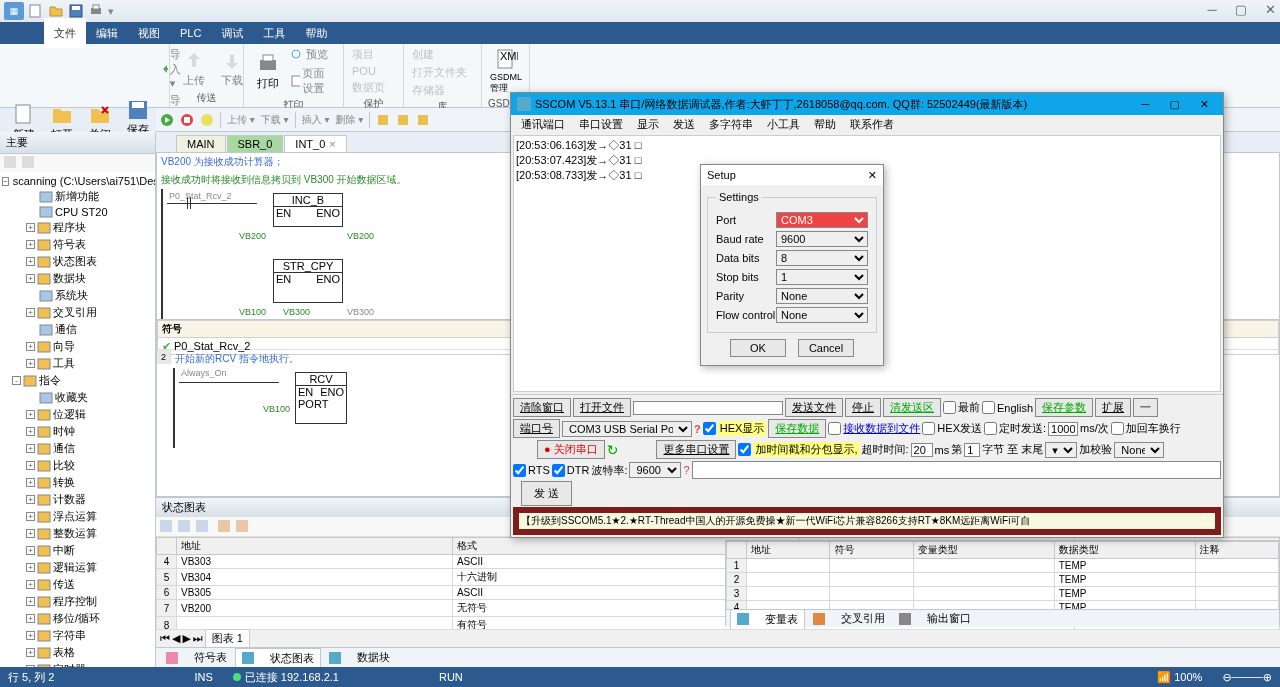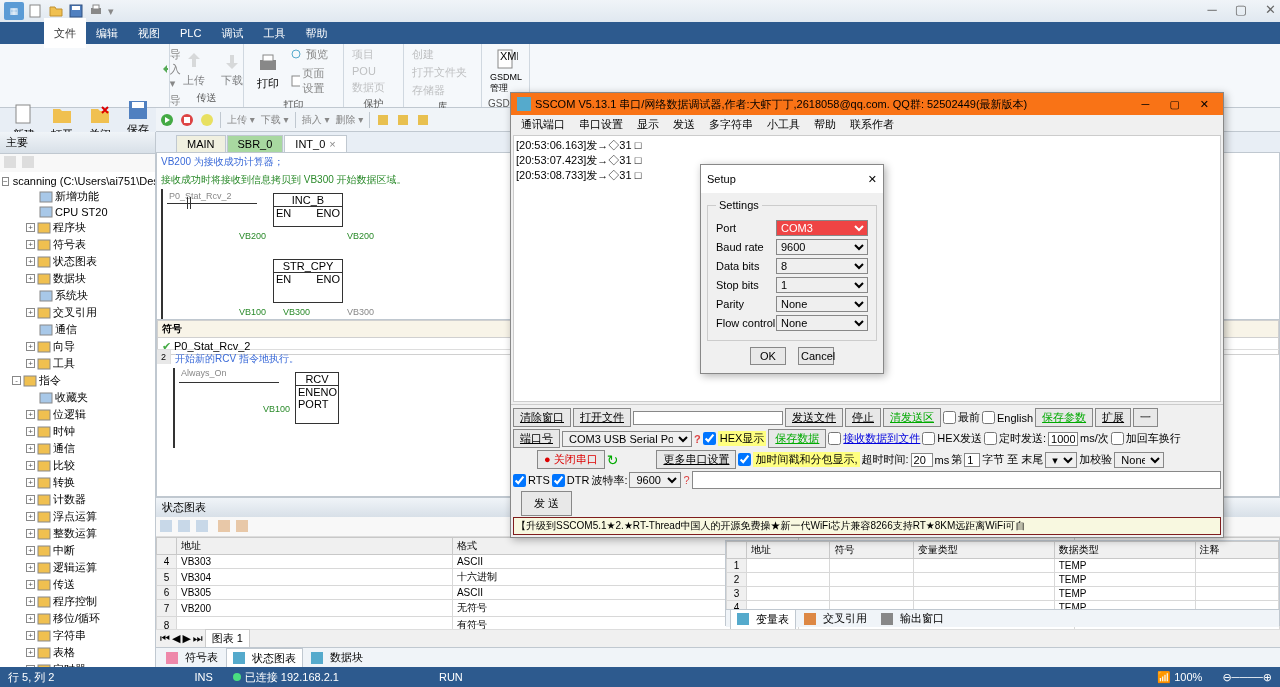--- a/index.html
+++ b/index.html
@@ -52,51 +52,51 @@
 .panel-title{background:linear-gradient(#f0f4f8,#d8e0e8);padding:2px 6px;font-size:11px}
 .panel-tb{height:20px;background:#f8f8f8;display:flex;align-items:center;padding:0 4px;gap:4px;border-bottom:1px solid #ddd}
 .data-grid{flex:1;background:#fff;overflow:auto}
 .data-grid table{border-collapse:collapse;width:100%}
 .data-grid th{background:#f0f0f0;border:1px solid #c8c8c8;padding:1px 4px;font-size:10px;text-align:left;font-weight:normal}
 .data-grid td{border:1px solid #d8d8d8;padding:1px 4px;font-size:10px}
 .data-grid .rownum{background:#f0f0f0;text-align:center;width:20px}
 .data-grid .green{color:#2a8a2a}
 .chart-tabs{height:18px;background:#f0f0f0;display:flex;align-items:center;padding:0 4px;gap:2px;border-top:1px solid #ddd}
 .bottom-tabs{height:20px;background:#f0f4f8;border-top:1px solid #c0c8d0;display:flex;align-items:center;gap:2px;padding:0 4px}
-.btab{padding:2px 6px;display:flex;align-items:center;gap:7px;cursor:pointer;font-size:10px}
+.btab{padding:2px 6px;display:flex;align-items:center;gap:16px;cursor:pointer;font-size:10px}
 .btab.active{background:#fff;border:1px solid #c0c8d0;border-bottom:none}
 .statusbar{position:absolute;bottom:0;left:0;right:0;height:20px;background:#2d5a8e;color:#fff;display:flex;align-items:center;padding:0 8px;font-size:10px;gap:20px}
 .status-conn{display:flex;align-items:center;gap:4px}
 .status-dot{width:8px;height:8px;border-radius:50%;background:#4ade80}
 .sscom{position:absolute;top:92px;left:510px;width:714px;height:446px;background:#f0f0f0;border:1px solid #888;box-shadow:2px 2px 8px rgba(0,0,0,0.3);display:flex;flex-direction:column}
-.sscom-title{height:22px;background:#f97316;display:flex;align-items:center;padding:0 6px;gap:4px}
+.sscom-title{height:22px;background:#0ea5e9;display:flex;align-items:center;padding:0 6px;gap:4px}
 .sscom-title-txt{flex:1;font-size:11px}
 .sscom-menu{height:18px;background:#f0f0f0;display:flex;align-items:center;padding:0 4px;gap:2px}
 .sscom-menu span{padding:0 6px;cursor:pointer;font-size:11px}
 .sscom-log{flex:1;background:#fff;border:1px solid #ccc;margin:2px;padding:2px;font-family:monospace;font-size:11px;overflow:auto}
 .sscom-ctrl{background:#f0f0f0;padding:2px;border-top:1px solid #ccc}
 .sscom-row{display:flex;align-items:center;gap:2px;padding:1px 0;flex-wrap:wrap}
 .sscom-btn{padding:1px 6px;border:1px solid #888;background:#e8e8e8;cursor:pointer;font-size:11px}
 .sscom-btn.u{text-decoration:underline}
 .sscom-hl{background:#ffff80;padding:0 2px}
 .sscom-link{color:#00d;text-decoration:underline;cursor:pointer}
 .sscom-input{border:1px solid #888;padding:0 2px;font-size:11px}
 .sscom-status{height:18px;background:#f0f0f0;border-top:1px solid #ccc;display:flex;align-items:center;font-size:11px}
 .sscom-status span{padding:0 8px;border-right:1px solid #ccc}
 .setup-dlg{position:absolute;top:164px;left:700px;width:184px;background:#f0f0f0;border:1px solid #888;box-shadow:2px 2px 8px rgba(0,0,0,0.3)}
-.setup-title{height:28px;background:#fff;display:flex;align-items:center;justify-content:space-between;padding:0 6px}
+.setup-title{height:20px;background:#fff;display:flex;align-items:center;justify-content:space-between;padding:0 6px}
 .setup-body{padding:6px}
 .setup-fs{border:1px solid #ccc;padding:6px 8px}
 .setup-legend{font-size:11px;padding:0 3px}
 .setup-row{display:flex;align-items:center;margin:3px 0}
 .setup-row label{width:60px;font-size:11px}
 .setup-row select{flex:1;font-size:11px;border:1px solid #888}
 .setup-row select.sel{background:#ef4444;color:#fff}
 .setup-btns{display:flex;justify-content:center;gap:12px;padding:6px 0 2px}
-.setup-btns button{width:36px;padding:2px;border:1px solid #888;background:#e8e8e8;cursor:pointer}
+.setup-btns button{width:56px;padding:2px;border:1px solid #888;background:#e8e8e8;cursor:pointer}
 .right-vars{position:absolute;right:0;top:540px;width:555px;height:86px;background:#fff;border:1px solid #c0c8d0}
 .ladder-block{position:absolute;border:1px solid #333;background:#fff;font-size:9px;text-align:center}
 .ladder-text{position:absolute;font-size:9px;color:#2a8a2a}
 .green-check{color:#4a4;font-size:11px}
 svg{display:block}
 </style>
 </head>
 <body>
 
 <div class="qat">
@@ -610,21 +610,21 @@
             </tbody>
           </table>
       </div>
       <div class="ladder-rung">
         <div class="rung-num">2</div>
         <div style="flex:1">
           <div class="ladder-comment blue">开始新的RCV 指令地执行。</div>
           <div style="position:relative;height:80px;border-left:2px solid #333;margin-left:2px">
             <div class="ladder-text" style="top:0;left:6px;color:#888">Always_On</div>
             <div style="position:absolute;top:14px;left:4px;width:100px;border-top:1px solid #333"></div>
-            <div class="ladder-block" style="top:4px;left:120px;width:44px;height:52px">
+            <div class="ladder-block" style="top:4px;left:120px;width:52px;height:52px">
               <div style="border-bottom:1px solid #333">RCV</div>
               <div style="display:flex;justify-content:space-between;padding:0 2px">
                   <span>EN</span>
                   <span>ENO</span>
                 </div>
               <div style="text-align:left;padding-left:2px">PORT</div>
             </div>
             <div class="ladder-text" style="top:36px;left:88px">VB100</div>
           </div>
         </div>
@@ -896,21 +896,21 @@
       <input type="checkbox" checked="" style="">
         <span>DTR</span>
       <span>波特率:</span>
         <select class="sscom-input" style="width:52px"><option>9600</option></select>
       <span style="color:#d44">?</span>
       <input class="sscom-input" style="flex: 1 1 0%; min-width: 420px; height: 18px;">
     </div>
     <div class="sscom-row">
       <span class="sscom-btn" style="padding:4px 12px;margin-left:8px">发 送</span>
     </div>
-    <div class="sscom-row" style="background:#f8f8e0;border:1px solid #7f1d1d;padding:1px 2px">
+    <div class="sscom-row" style="background:#f8f8e0;border:6px solid #7f1d1d;padding:1px 2px">
       <span style="font-size:10px">【升级到SSCOM5.1★2.★RT-Thread中国人的开源免费操★新一代WiFi芯片兼容8266支持RT★8KM远距离WiFi可自</span>
     </div>
   </div>
 </div>
 
 <div class="setup-dlg">
   <div class="setup-title">
     <span>Setup</span>
     <span>✕</span>
   </div>

